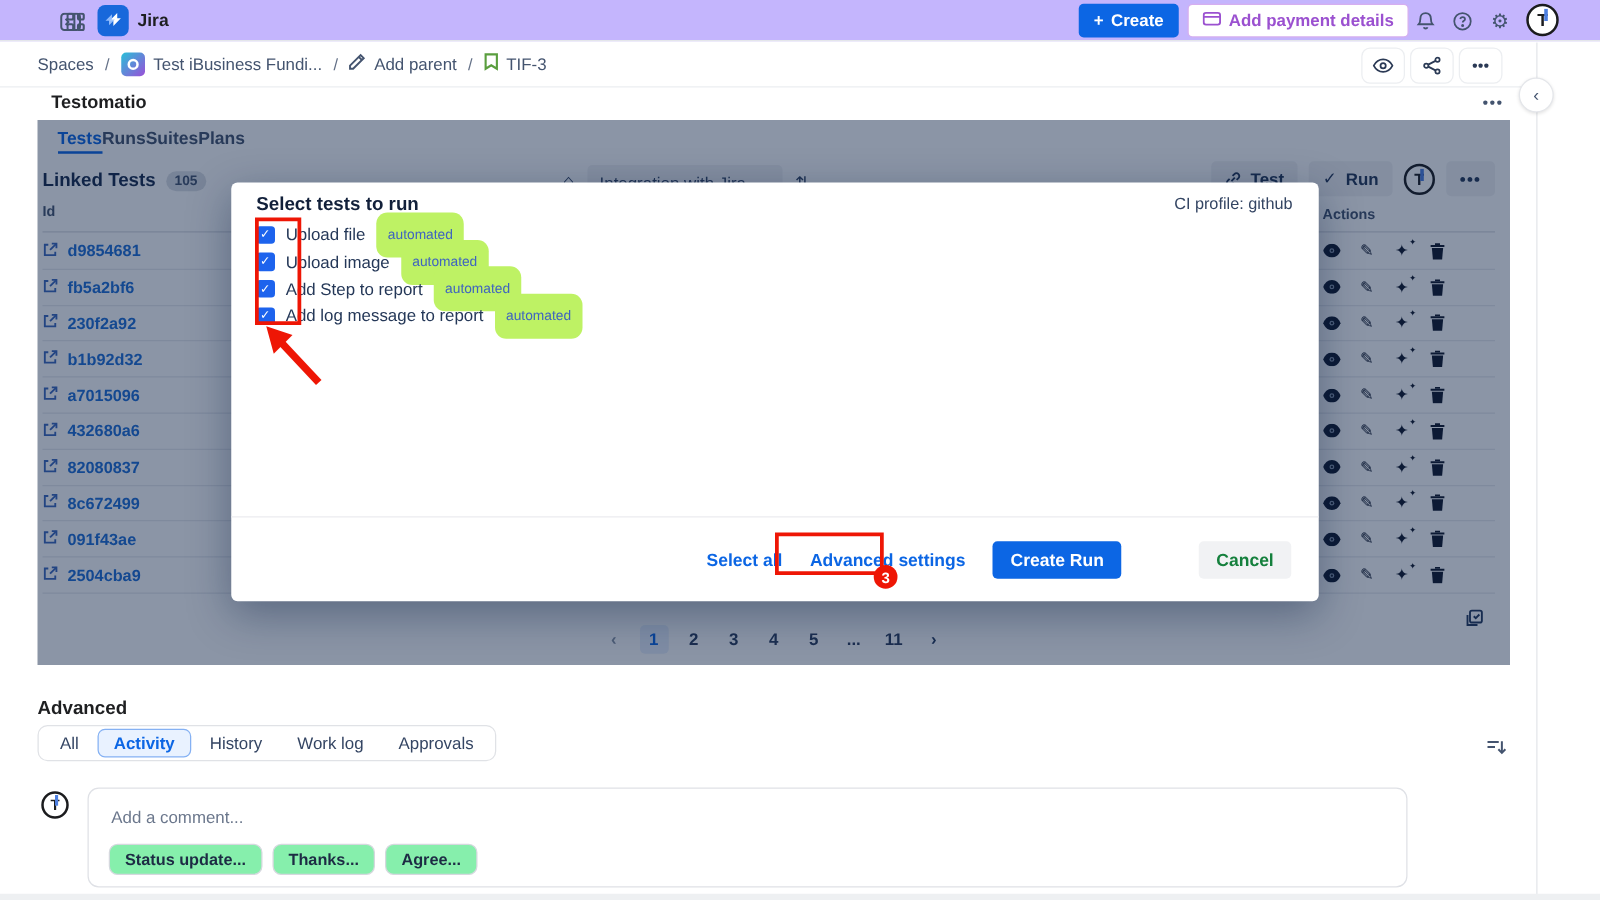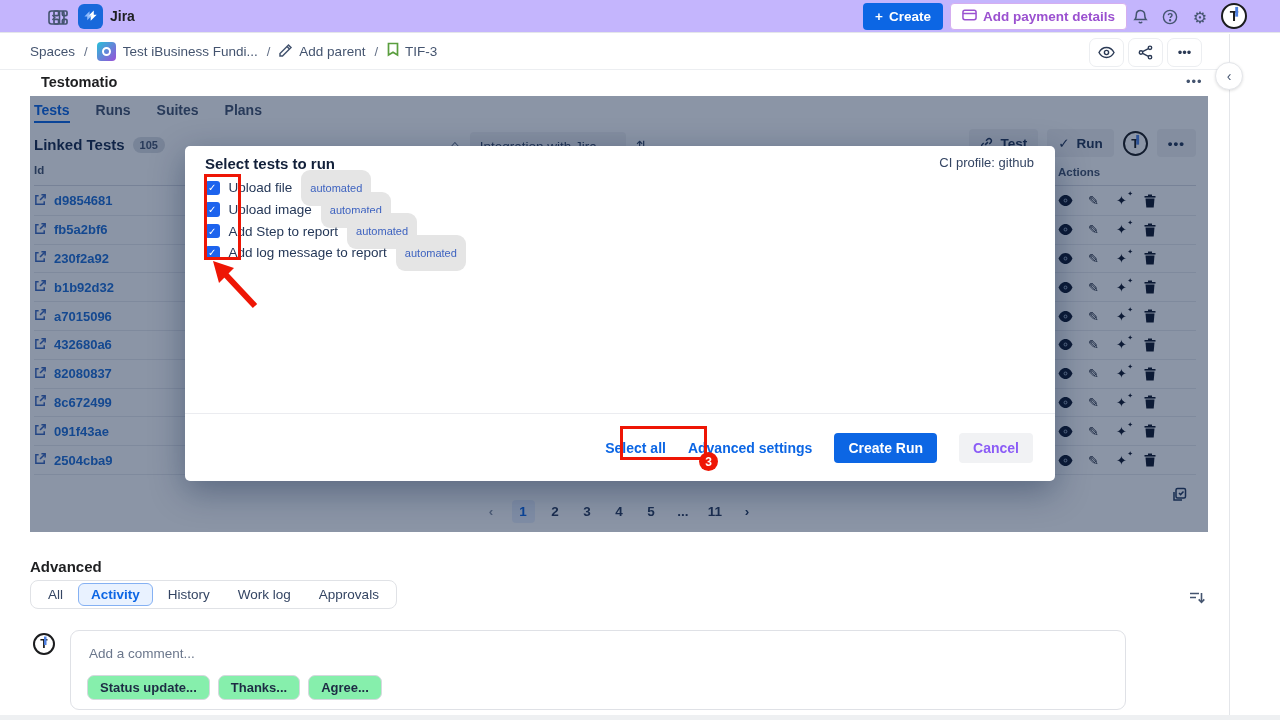--- a/index.html
+++ b/index.html
@@ -43,21 +43,21 @@
   .crumb-act { width:35px; height:29px; border:1px solid #eceef1; border-radius:7px; background:#fff;
     display:flex; align-items:center; justify-content:center; color:#2b3a55; cursor:pointer; font-size:13px; }
 
   
   #widget-title { position:absolute; left:41px; top:74px; font-size:14.5px; font-weight:bold; color:#1e1f21; }
   #widget-more { position:absolute; left:1186px; top:74px; color:#44546f; font-size:13px;
     letter-spacing:1px; cursor:pointer; }
 
   
   #panel { position:absolute; left:30px; top:96px; width:1178px; height:436px; background:#fff; }
-  #panel-tabs { position:absolute; left:4px; top:0; height:27px; display:flex; gap:26px; align-items:flex-end; }
+  #panel-tabs { position:absolute; left:16px; top:0; height:27px; display:flex; align-items:flex-end; }
   .ptab { font-size:14px; font-weight:bold; color:#44546f; cursor:pointer; height:27px;
     display:flex; align-items:center; }
   .ptab.active { color:#0c66e4; box-shadow:inset 0 -2px 0 #0c66e4; }
   #linked-row { position:absolute; left:4px; top:40px; display:flex; align-items:center; gap:8px; }
   #linked-label { font-size:15px; font-weight:bold; color:#172b4d; }
   #linked-count { background:#dcdfe4; color:#44546f; border-radius:9px; font-size:11px;
     font-weight:bold; padding:2px 7px; }
   #integration-bar { position:absolute; left:420px; top:36px; display:flex; align-items:center; gap:10px; }
   #integration-dd { background:#f1f2f4; border-radius:4px; height:28px; display:flex; align-items:center;
     gap:8px; padding:0 10px; font-size:13.5px; color:#344563; cursor:pointer; }
@@ -91,26 +91,26 @@
   
   #modal { position:absolute; left:185px; top:146px; width:870px; height:335px; background:#fff;
     border-radius:5px; box-shadow:0 10px 34px rgba(9,30,66,.38); }
   #modal-title { position:absolute; left:20px; top:9px; font-size:15px; font-weight:bold; color:#12203a; }
   #ci-profile { position:absolute; right:21px; top:9px; font-size:13px; color:#344563;margin-left:48px; }
   #test-list { position:absolute; left:20px; top:31px; }
   .test-row { height:21.7px; display:flex; align-items:center; gap:9px; }
   .cbx { width:14.5px; height:14.5px; background:#1d63ed; border-radius:3px; color:#fff;
     font-size:10px; font-weight:bold; display:flex; align-items:center; justify-content:center; cursor:pointer; }
   .test-label { font-size:13.5px; color:#253858; }
-  .badge { background:#e5e5e5; color:#3e63c0; font-size:11px; border-radius:9px; padding:12px 9px; }
+  .badge { background:#bef264; color:#3e63c0; font-size:11px; border-radius:9px; padding:12px 9px; }
   #modal-footer { position:absolute; left:0; right:0; bottom:0; height:68px; border-top:1px solid #ebecf0;
     display:flex; align-items:center; justify-content:flex-end; gap:22px; padding-right:22px; }
   .link-btn { color:#0c66e4; font-size:14px; font-weight:bold; cursor:pointer; }
   #create-run-btn { background:#0c66e4; color:#fff; height:30px; padding:0 14px; font-size:14px; }
-  #cancel-btn { background:#f1f2f4; color:#8b5cf6; height:30px; padding:0 14px; font-size:14px; }
+  #cancel-btn { background:#f1f2f4; color:#15803d; height:30px; padding:0 14px; font-size:14px;margin-left:40px; }
 
   
   .anno { position:absolute; border:3px solid #ee1605; z-index:50; pointer-events:none; }
   #anno-badge { position:absolute; left:699px; top:452px; width:19px; height:19px; border-radius:50%;
     background:#ee1605; color:#fff; font-size:12px; font-weight:bold; display:flex; align-items:center;
     justify-content:center; z-index:51; }
   #anno-arrow { position:absolute; left:208px; top:258px; z-index:51; pointer-events:none; }
 
   
   #activity-title { position:absolute; left:30px; top:558px; font-size:15px; font-weight:bold; color:#1e1f21; }

